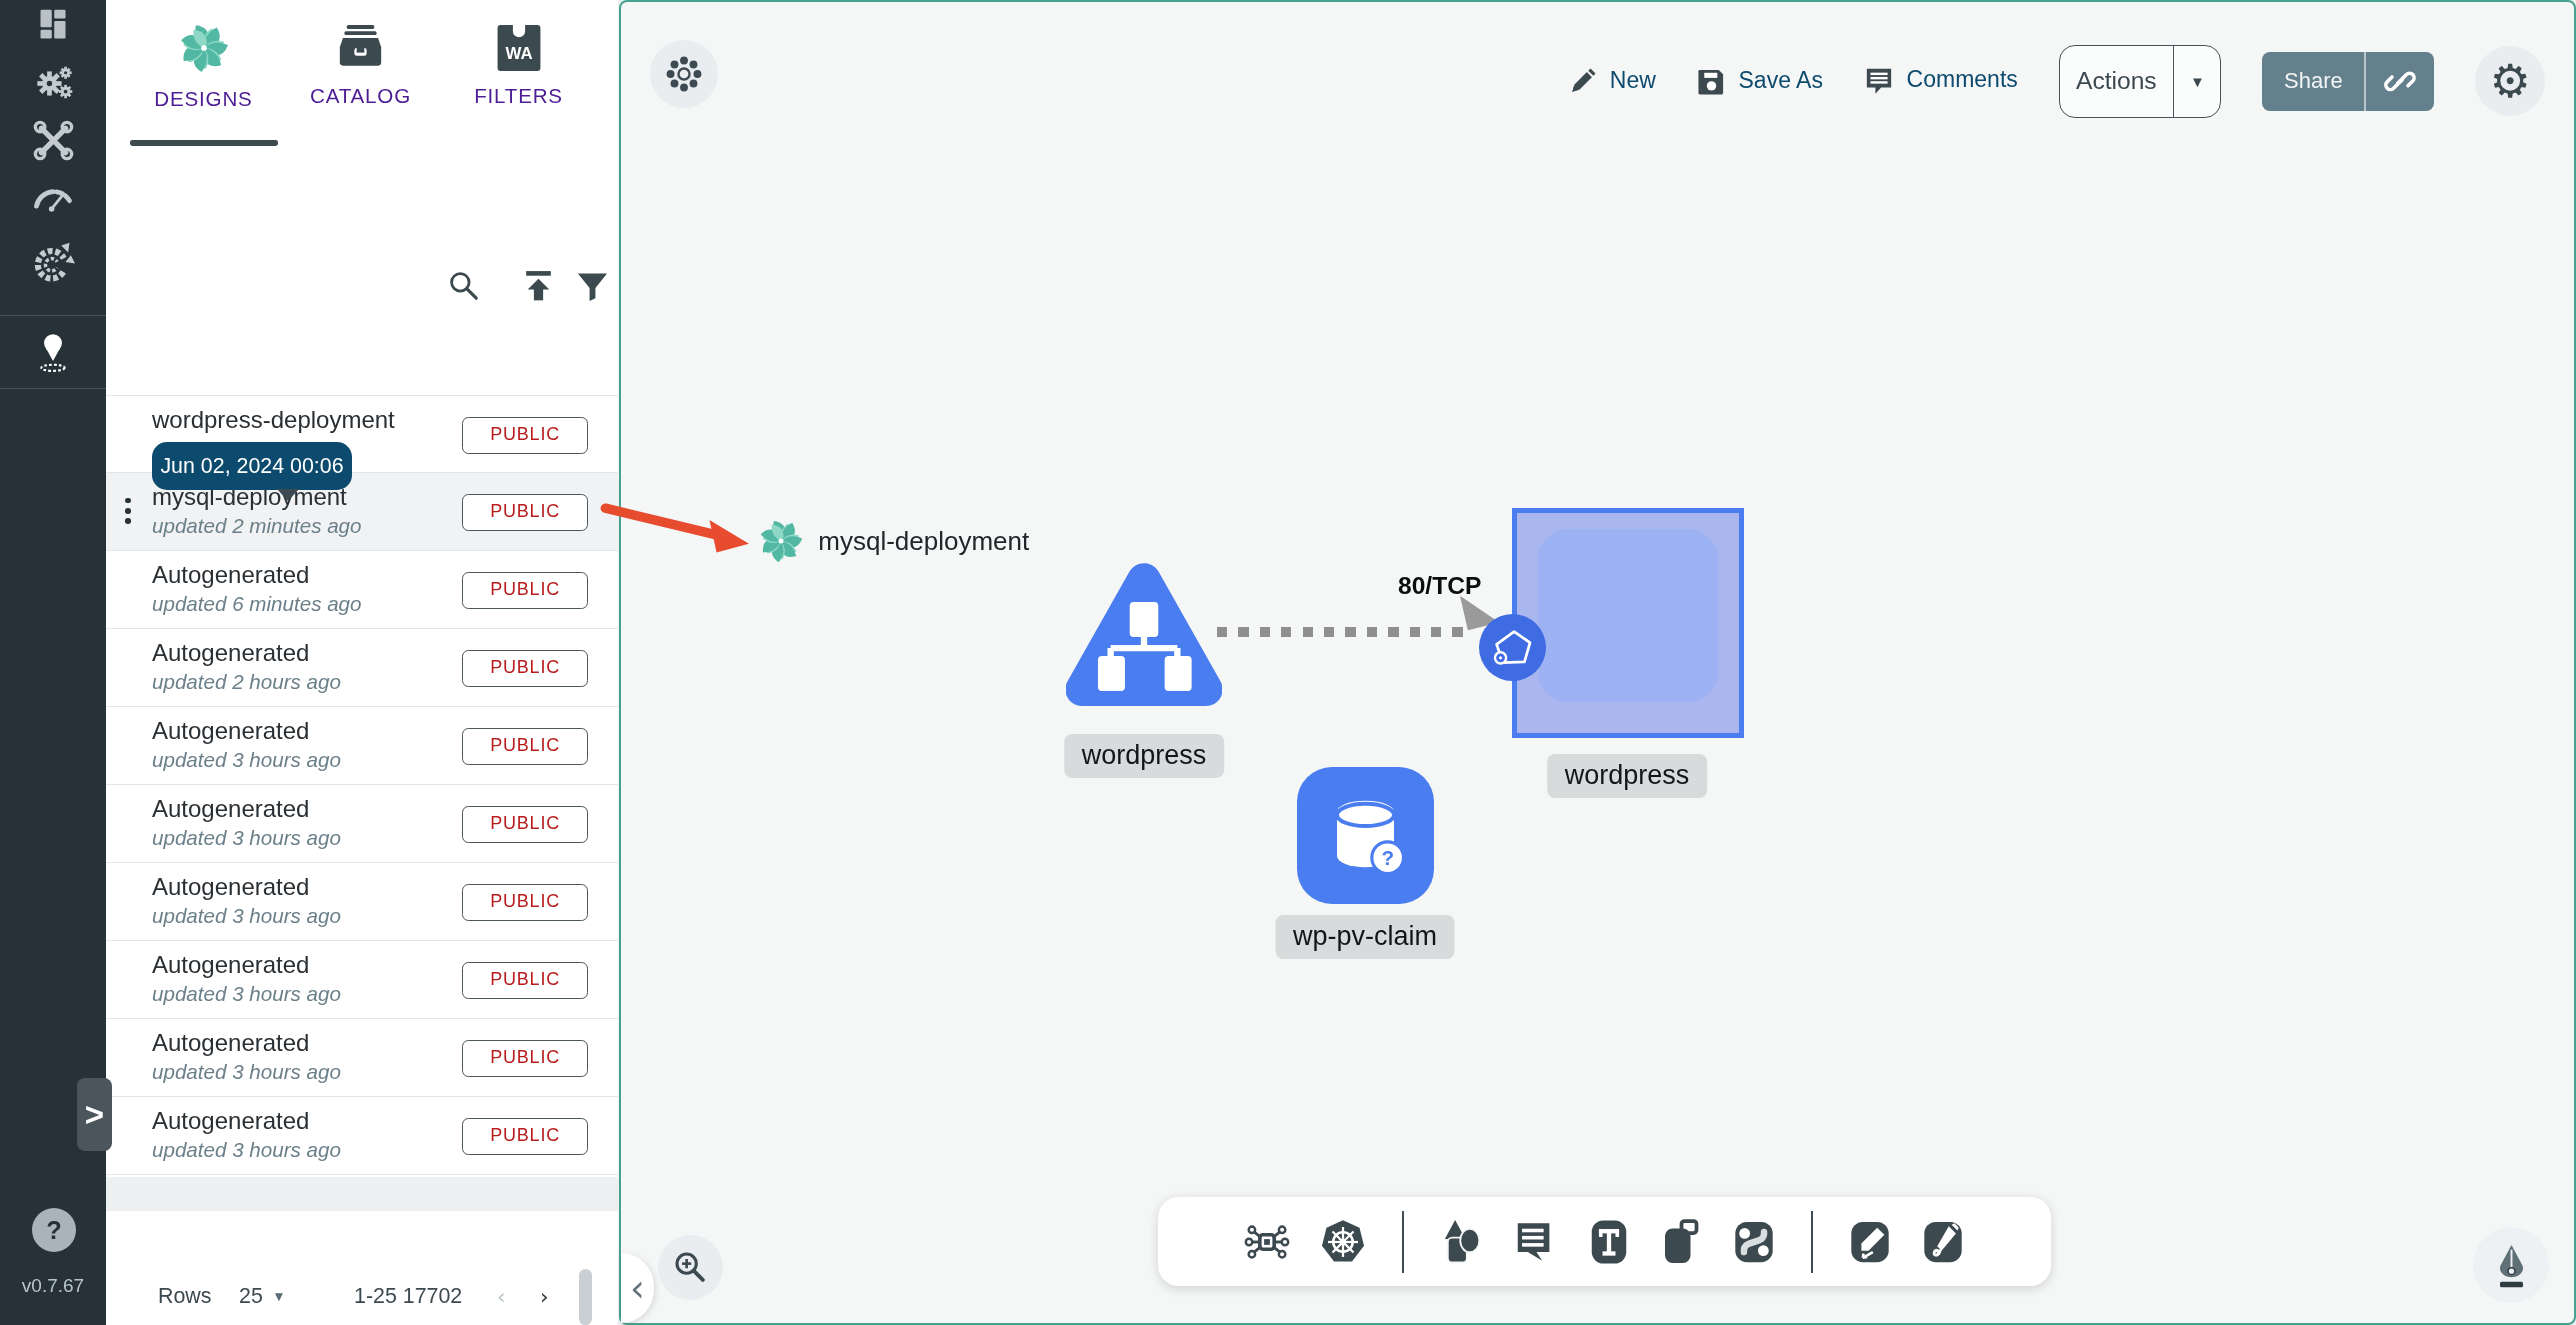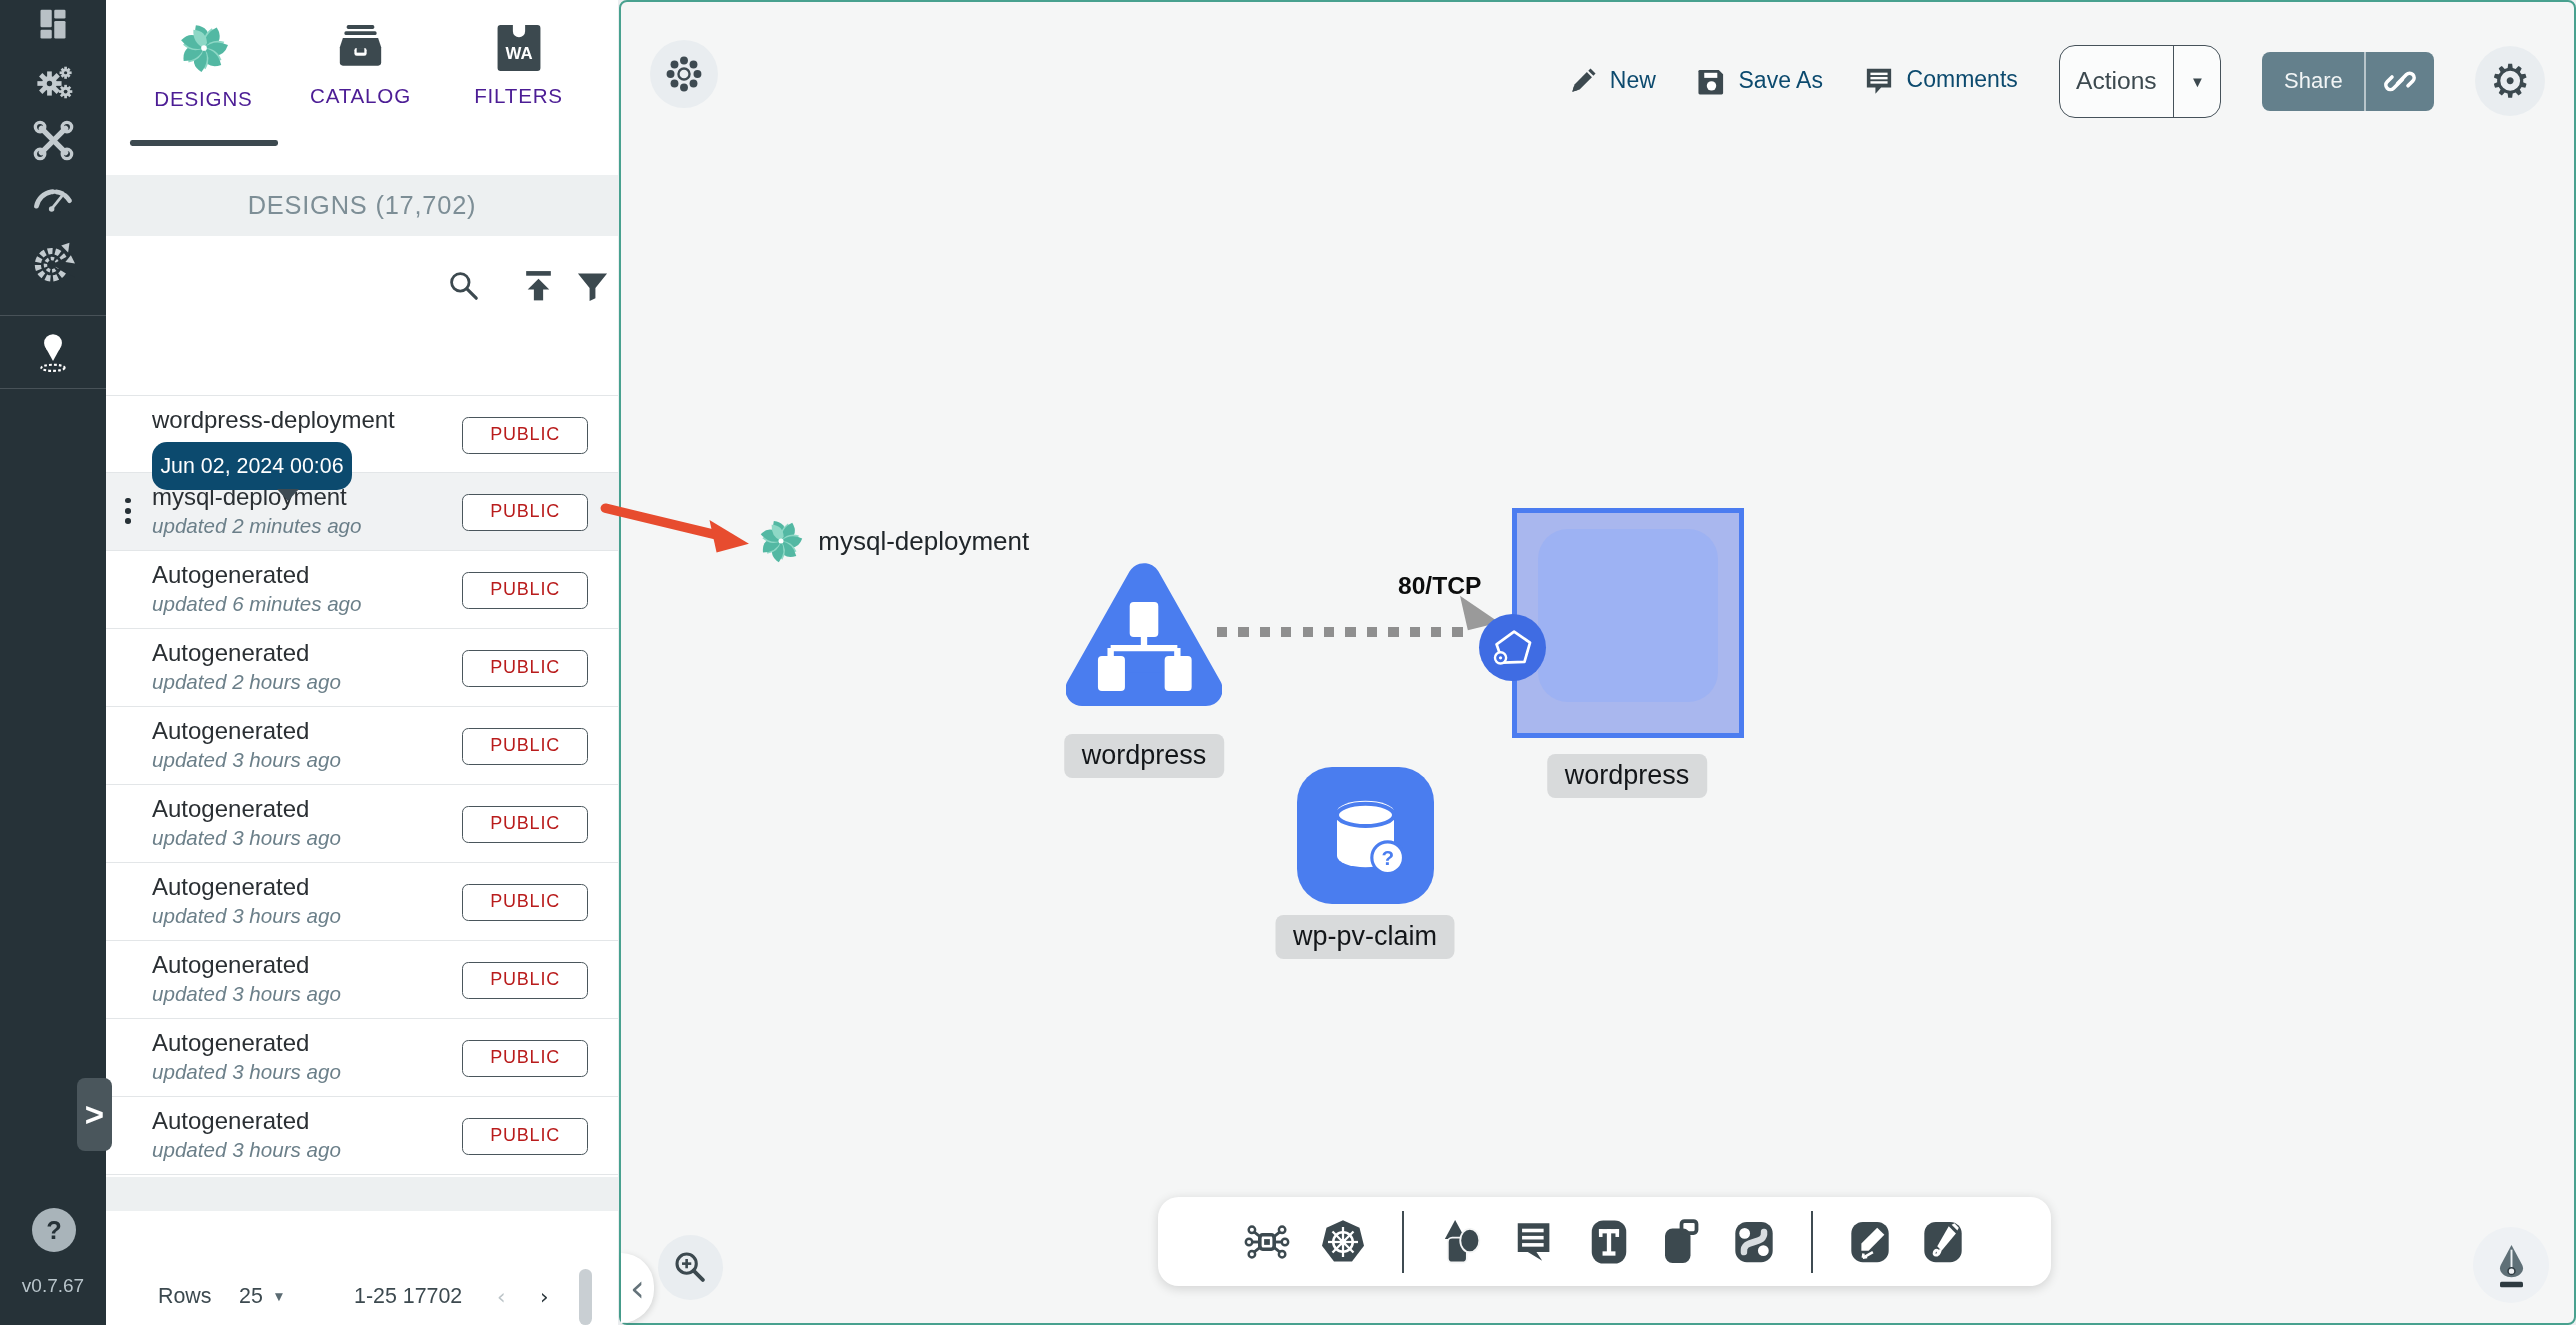--- a/index.html
+++ b/index.html
@@ -203,21 +203,20 @@
     <div class="tab" style="left:337px">
       <svg width="46" height="49" viewBox="0 0 60 64">
         <path d="M6,4 h16 v8 a8,8 0 0 0 16,0 v-8 h16 a4,4 0 0 1 4,4 v52 a4,4 0 0 1 -4,4 h-48 a4,4 0 0 1 -4,-4 v-52 a4,4 0 0 1 4,-4 z" fill="#3c494f"></path>
         <text x="30" y="48" text-anchor="middle" font-size="22" font-weight="bold" fill="#ffffff" font-family="Liberation Sans, sans-serif">WA</text>
       </svg>
       <span class="tab-label">FILTERS</span>
     </div>
     <div class="tab-underline"></div>
   </div>
 
-  <div class="count-header">DESIGNS (17,702)</div>
 
   <svg class="search-mag" width="35" height="35" viewBox="0 0 44 44">
     <circle cx="18" cy="18" r="11" fill="none" stroke="#3c494f" stroke-width="3.5"></circle>
     <line x1="26" y1="26" x2="38" y2="38" stroke="#3c494f" stroke-width="4" stroke-linecap="round"></line>
   </svg>
   <div class="icon-btn" style="left:410px">
     <svg width="37" height="37" viewBox="0 0 48 48">
       <rect x="8" y="4" width="32" height="6" fill="#3c494f"></rect>
       <polygon points="24,14 38,28 10,28" fill="#3c494f"></polygon>
       <rect x="18" y="26" width="12" height="16" fill="#3c494f"></rect>

